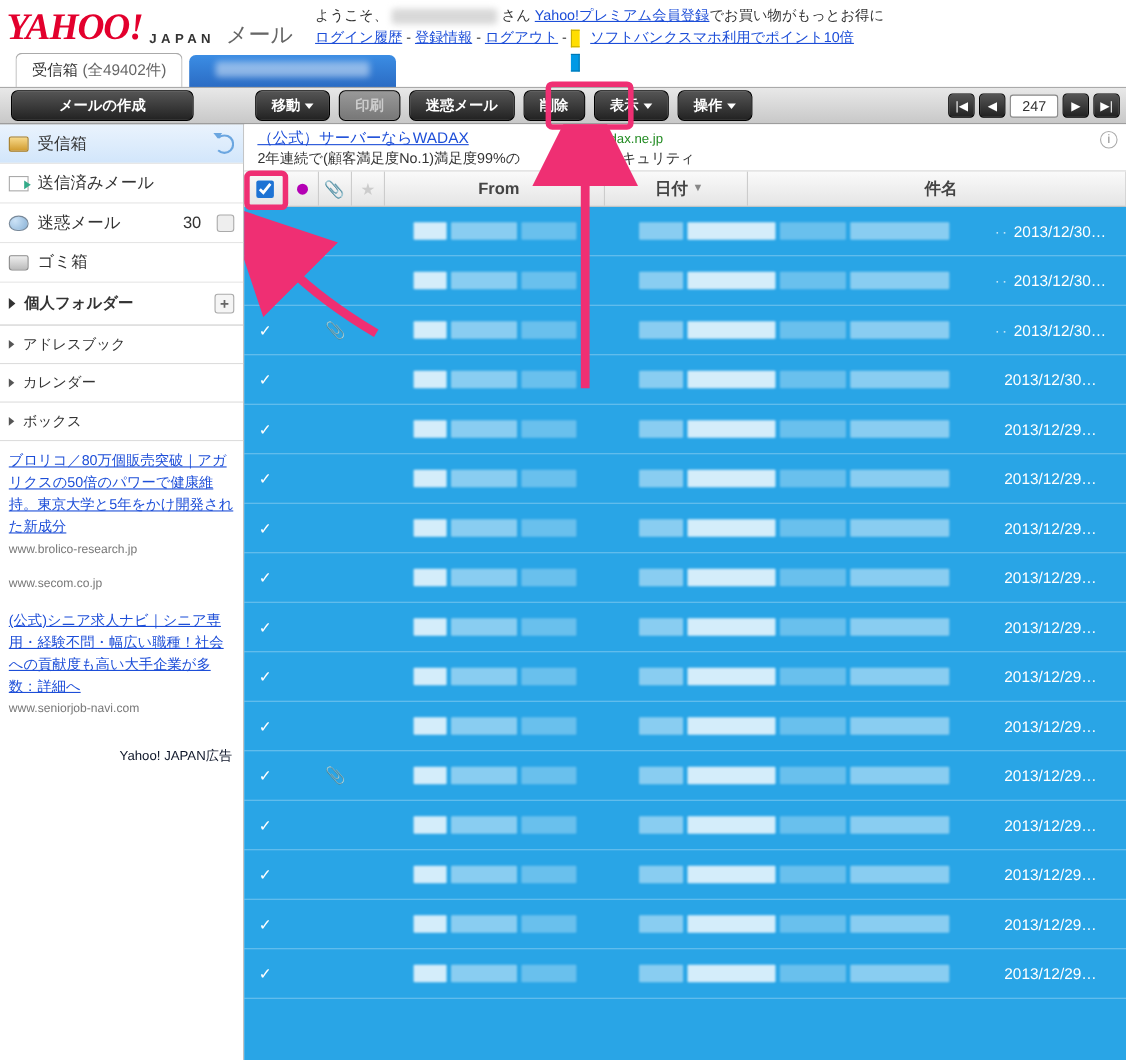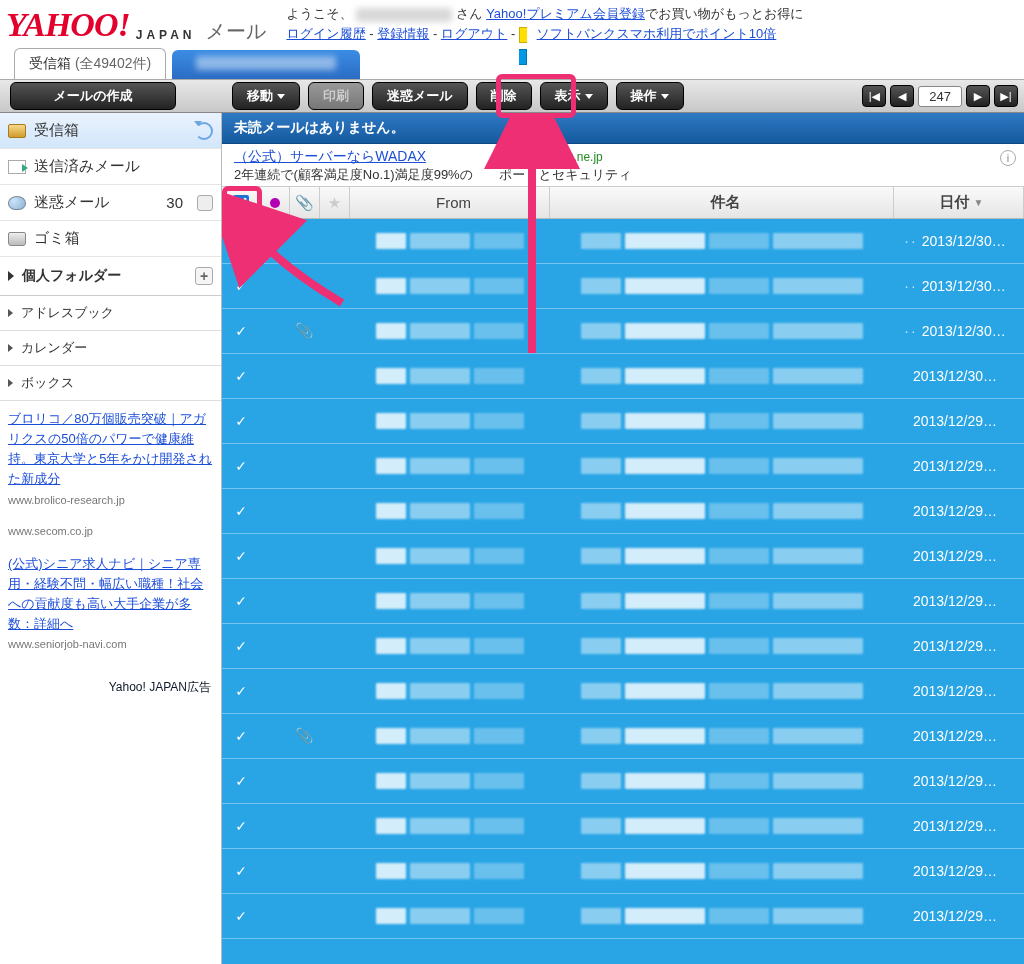--- a/index.html
+++ b/index.html
@@ -80,21 +80,21 @@
   .ad-row .adurl{color:#228b22;margin-left:80px;font-size:12px;}
   .ad-row .adsite{color:#333;font-size:13px;}
   .ad-row .close-ad{position:absolute;right:8px;top:6px;width:16px;height:16px;border:1px solid #aaa;border-radius:50%;color:#888;font-size:11px;display:flex;align-items:center;justify-content:center;cursor:pointer;}
 
   .col-hdr{display:flex;background:linear-gradient(#fafafa,#e5e5e5);border-bottom:1px solid #bbb;height:32px;align-items:center;font-size:15px;color:#444;position:relative;}
   .col-hdr .cell{border-right:1px solid #ccc;height:100%;display:flex;align-items:center;justify-content:center;}
   .c-chk{width:38px;}
   .c-dot{width:30px;}
   .c-att{width:30px;color:#888;}
   .c-star{width:30px;color:#ccc;}
-  .c-from{width:200px;justify-content:flex-start;padding-left:8px;font-weight:normal;}
+  .c-from{width:200px;justify-content:flex-start;padding-left:8px;font-weight:bold;}
   .c-subj{flex:1;justify-content:flex-start;padding-left:8px;font-weight:bold;}
   .c-date{width:130px;justify-content:flex-start;padding-left:6px;font-weight:bold;}
   .col-hdr input[type=checkbox]{width:16px;height:16px;accent-color:#1e73d4;}
   .annot-chk{left:0px;top:-1px;width:40px;height:36px;}
 
   .mail-list{flex:1;overflow:hidden;background:#29a5e6;}
   .mail-row{display:flex;height:45px;align-items:center;border-bottom:1px solid rgba(255,255,255,0.35);color:#fff;}
   .mail-row .mc{display:flex;align-items:center;justify-content:center;height:100%;}
   .mc-chk{width:38px;}
   .mc-dot{width:30px;}
@@ -221,21 +221,20 @@
       </div>
     <div class="side-section">
         <span class="tri"></span>
         <span>ボックス</span>
       </div>
     <div class="side-ads" id="side-ads"><a>ブロリコ／80万個販売突破｜アガリクスの50倍のパワーで健康維持。東京大学と5年をかけ開発された新成分</a><span class="adurl">www.brolico-research.jp</span><span class="adurl">www.secom.co.jp</span><a>(公式)シニア求人ナビ｜シニア専用・経験不問・幅広い職種！社会への貢献度も高い大手企業が多数：詳細へ</a><span class="adurl">www.seniorjob-navi.com</span></div>
     <div class="side-ads-foot">Yahoo! JAPAN広告</div>
   </div>
 
   <div class="content">
-    <div class="info-bar">未読メールはありません。</div>
     <div class="ad-row">
       <a>（公式）サーバーならWADAX</a>
       <span class="adurl">www.wadax.ne.jp</span><br>
       <span class="adsite">2年連続で(顧客満足度No.1)満足度99%の</span><span style="display:inline-block;width:26px"></span><span class="adsite">ポートとセキュリティ</span>
       <span class="close-ad">i</span>
     </div>
     <div class="col-hdr">
       <div class="cell c-chk" style="position:relative;">
         <input type="checkbox" checked="" style="">
         <div class="annot-box annot-chk"></div>
@@ -245,26 +244,26 @@
         </div>
       <div class="cell c-att">
           <span class="clip">📎</span>
         </div>
       <div class="cell c-star">
           <span>★</span>
         </div>
       <div class="cell c-from">
           <span>From</span>
         </div>
-      <div class="cell c-subj">
-          <span>件名</span>
-        </div>
       <div class="cell c-date">
           <span>日付</span>
           <span style="margin-left:4px;color:#888;font-size:10px">▼</span>
+        </div>
+      <div class="cell c-subj">
+          <span>件名</span>
         </div>
     </div>
     <div class="mail-list" id="mail-list">
         <div class="mail-row">
           <div class="mc mc-chk">
             <span class="check">✓</span>
           </div>
           <div class="mc mc-dot"></div>
           <div class="mc mc-att"></div>
           <div class="mc mc-star"></div>

